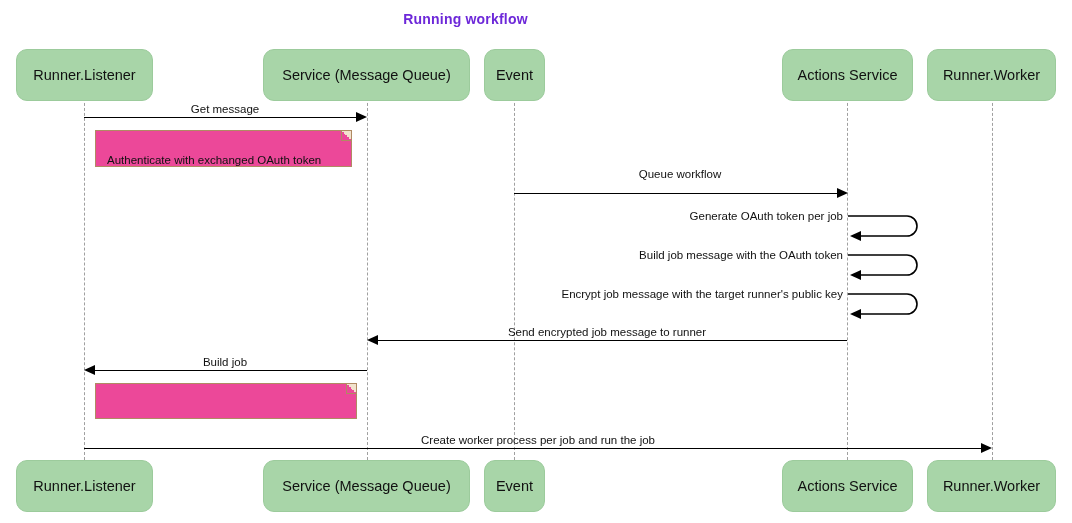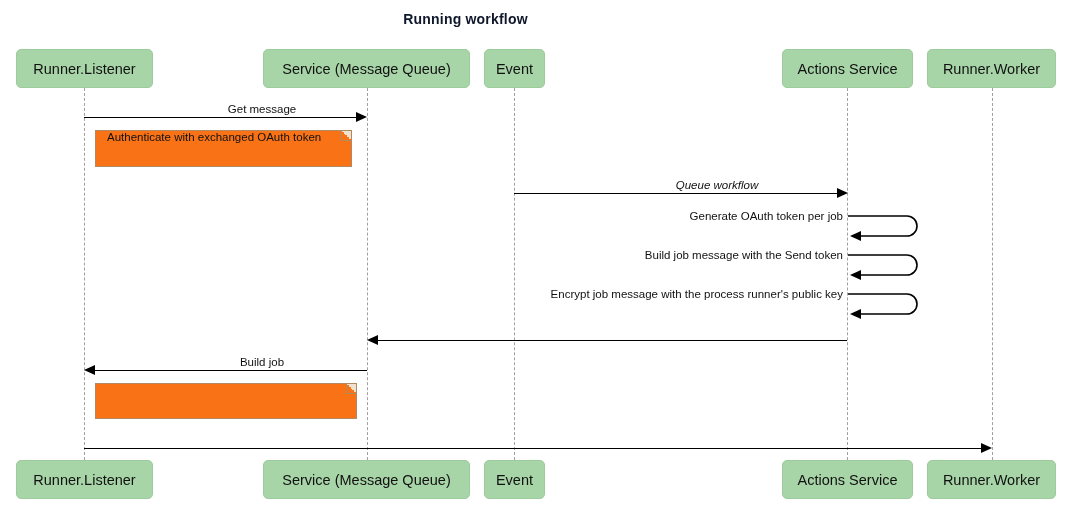--- a/index.html
+++ b/index.html
@@ -1,58 +1,58 @@
 <!DOCTYPE html>
 <html><head>
 <meta charset="utf-8">
 <style>
   html,body{margin:0;padding:0;background:#ffffff;}
   body{width:1072px;height:523px;font-family:"Liberation Sans",sans-serif;color:#000;}
   #canvas{position:relative;width:1072px;height:523px;overflow:hidden;background:#fff;}
 
   #title{
     position:absolute;left:0;top:11px;width:931px;
-    text-align:center;font-size:14px;font-weight:bold;color:#0f172a;
+    text-align:center;font-size:14px;font-weight:bold;color:#6d28d9;
     letter-spacing:.2px;
   }
 
   .actor-box{
     position:absolute;box-sizing:border-box;
-    background:#a8d5a8;border:1px solid #9ccb9c;border-radius:5px;
+    background:#a8d5a8;border:1px solid #9ccb9c;border-radius:11px;
     display:flex;align-items:center;justify-content:center;
     font-size:14.5px;color:#111;white-space:nowrap;
-    height:39px;
+    height:52px;
   }
 
   .lifeline{
     position:absolute;width:0;border-left:1px dashed #a0a0a0;
   }
 
   .msg-label{
     position:absolute;font-size:11.5px;color:#111;white-space:nowrap;
     line-height:12px;
   }
-  .msg-label.center{transform:translateX(-50%);margin-left:37px;}
+  .msg-label.center{transform:translateX(-50%);}
   .msg-label.right-align{transform:translateX(-100%);}
 
   .arrow-line{
     position:absolute;height:0;border-top:1.6px solid #000;
   }
   .arrowhead{
     position:absolute;width:0;height:0;
     border-top:5px solid transparent;border-bottom:5px solid transparent;
   }
   .arrowhead.right{border-left:11px solid #000;}
   .arrowhead.left{border-right:11px solid #000;}
 
   .note{
     position:absolute;box-sizing:border-box;
-    background:#f97316;border:1px solid #b08a63;
+    background:#ec4899;border:1px solid #b08a63;
     font-size:11.5px;color:#111;white-space:nowrap;
-    display:flex;align-items:flex-start;
+    display:flex;align-items:flex-end;
     padding-left:11px;
   }
   .note .fold{
     position:absolute;top:0;right:0;width:10px;height:10px;
     background:linear-gradient(225deg,#f2e2cd 0 50%,transparent 50%);
     border-left:1px solid #b08a63;border-bottom:1px solid #b08a63;
     box-sizing:border-box;
   }
 
   .selfloop{position:absolute;}
@@ -105,55 +105,57 @@
 
   <div class="msg-label center" style="left:225px;top:103px;">Get message</div>
   <div class="arrow-line" style="left:84px;top:117px;width:272px;"></div>
   <div class="arrowhead right" style="left:356px;top:112px;"></div>
 
   <div class="note" style="left:95px;top:130px;width:257px;height:37px;">
     <span>Authenticate with exchanged OAuth token</span>
     <span class="fold"></span>
   </div>
 
-  <div class="msg-label center" style="left:680px;top:179px;font-style:italic;">Queue workflow</div>
+  <div class="msg-label center" style="left:680px;top:168px;">Queue workflow</div>
   <div class="arrow-line" style="left:514px;top:193px;width:323px;"></div>
   <div class="arrowhead right" style="left:837px;top:188px;"></div>
 
   <div class="msg-label right-align" style="left:843px;top:210px;">Generate OAuth token per job</div>
   <div class="selfloop" style="left:847px;top:210px;">
     <svg width="80" height="32" viewBox="0 0 80 32">
       <path d="M1,6 H60 a10,10 0 0 1 0,20 H14" fill="none" stroke="#000" stroke-width="1.6"></path>
       <polygon points="14,21 14,31 3,26" fill="#000"></polygon>
     </svg>
   </div>
 
-  <div class="msg-label right-align" style="left:843px;top:249px;">Build job message with the Send token</div>
+  <div class="msg-label right-align" style="left:843px;top:249px;">Build job message with the OAuth token</div>
   <div class="selfloop" style="left:847px;top:249px;">
     <svg width="80" height="32" viewBox="0 0 80 32">
       <path d="M1,6 H60 a10,10 0 0 1 0,20 H14" fill="none" stroke="#000" stroke-width="1.6"></path>
       <polygon points="14,21 14,31 3,26" fill="#000"></polygon>
     </svg>
   </div>
 
-  <div class="msg-label right-align" style="left:843px;top:288px;">Encrypt job message with the process runner's public key</div>
+  <div class="msg-label right-align" style="left:843px;top:288px;">Encrypt job message with the target runner's public key</div>
   <div class="selfloop" style="left:847px;top:288px;">
     <svg width="80" height="32" viewBox="0 0 80 32">
       <path d="M1,6 H60 a10,10 0 0 1 0,20 H14" fill="none" stroke="#000" stroke-width="1.6"></path>
       <polygon points="14,21 14,31 3,26" fill="#000"></polygon>
     </svg>
   </div>
 
+  <div class="msg-label center" style="left:607px;top:326px;">Send encrypted job message to runner</div>
   <div class="arrow-line" style="left:378px;top:340px;width:469px;"></div>
   <div class="arrowhead left" style="left:367px;top:335px;"></div>
 
   <div class="msg-label center" style="left:225px;top:356px;">Build job</div>
   <div class="arrow-line" style="left:95px;top:370px;width:272px;"></div>
   <div class="arrowhead left" style="left:84px;top:365px;"></div>
 
   <div class="note" style="left:95px;top:383px;width:262px;height:36px;">
     <span class="fold"></span>
   </div>
 
+  <div class="msg-label center" style="left:538px;top:434px;">Create worker process per job and run the job</div>
   <div class="arrow-line" style="left:84px;top:448px;width:897px;"></div>
   <div class="arrowhead right" style="left:981px;top:443px;"></div>
 
 </div>
 
 </body></html>

